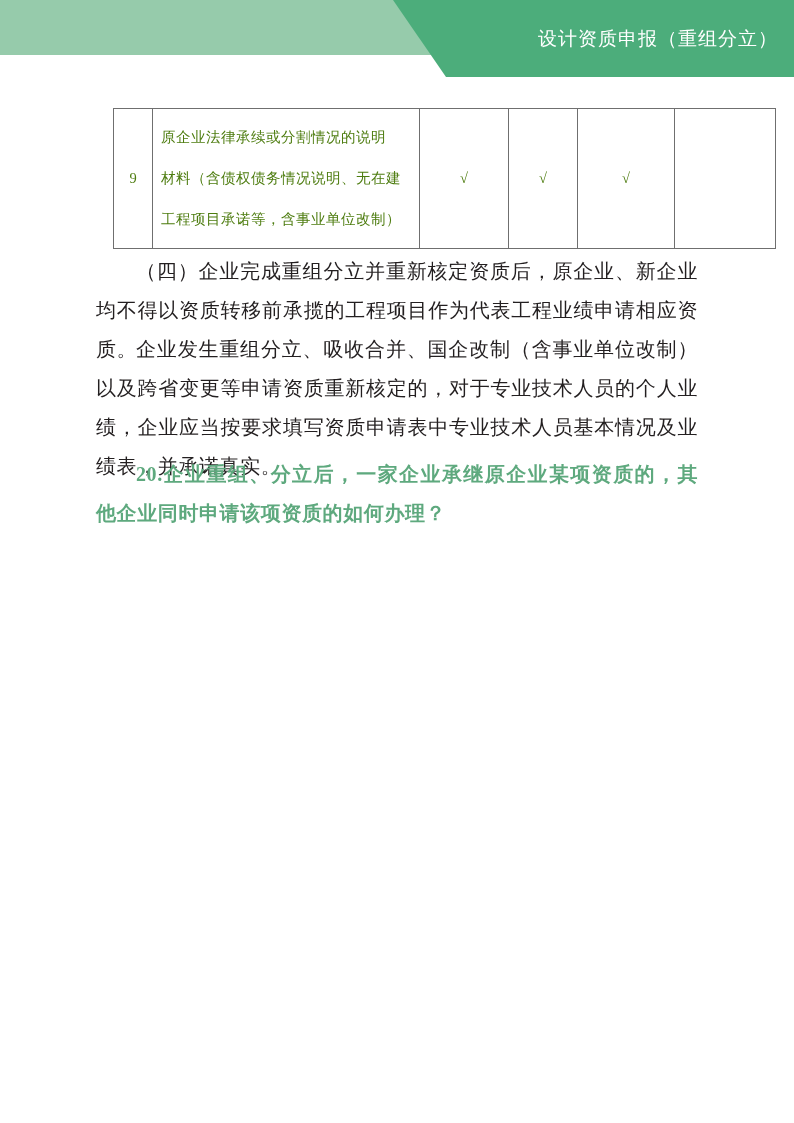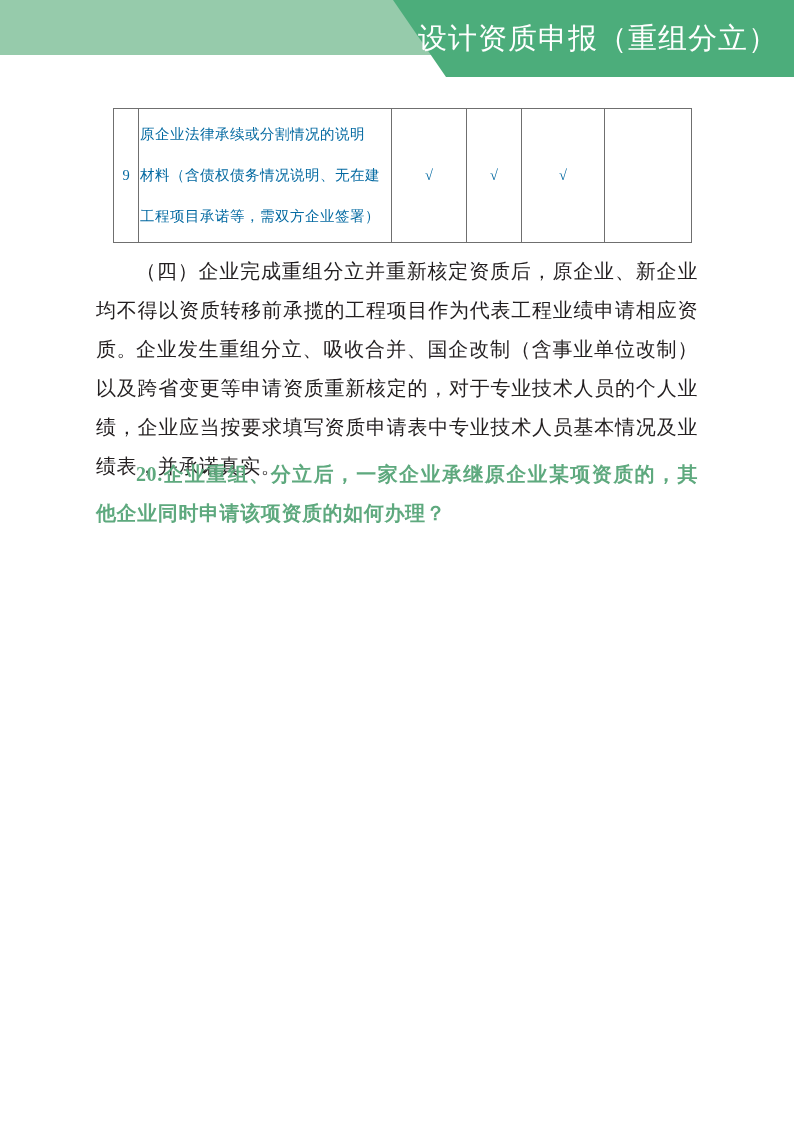--- a/index.html
+++ b/index.html
@@ -32,21 +32,21 @@
     left: 0;
     top: 0;
     width: 794px;
     height: 78px;
     display: flex;
     align-items: center;
     justify-content: flex-end;
     padding-right: 16px;
     box-sizing: border-box;
     font-family: "DejaVu Sans", "Liberation Sans", sans-serif;
-    font-size: 29px;
+    font-size: 19px;
     letter-spacing: 1px;
     color: #ffffff;
     font-weight: 400;
     white-space: nowrap;
   }
 
   
   .page {
     position: absolute;
     left: 0;
@@ -60,23 +60,23 @@
     position: absolute;
     left: 113px;
     top: 108px;
     width: 561px;
     border-collapse: collapse;
     table-layout: fixed;
   }
   .req-table td {
     border: 1px solid #6f6f6f;
     vertical-align: middle;
-    padding: 1px;
+    padding: 8px;
     font-size: 14.5px;
-    color: #0369a1;
+    color: #4d7c0f;
   }
   .req-table tr {
     height: 134px;
   }
   .col-no     { width: 22px;  text-align: center; }
   .col-desc   { width: 250px; padding: 6px 8px 6px 8px; }
   .col-c1     { width: 72px;  text-align: center; }
   .col-c2     { width: 52px;  text-align: center; }
   .col-c3     { width: 80px;  text-align: center; }
   .col-c4     { width: 84px;  text-align: center; }
@@ -146,21 +146,21 @@
     <div class="banner-title">设计资质申报（重组分立）</div>
   </div>
 
   <table class="req-table">
     <tbody>
       <tr>
         <td class="col-no no-cell">9</td>
         <td class="col-desc">
           <div class="desc-line">原企业法律承续或分割情况的说明</div>
           <div class="desc-line">材料（含债权债务情况说明、无在建</div>
-          <div class="desc-line">工程项目承诺等，需双方企业签署）</div>
+          <div class="desc-line">工程项目承诺等，含事业单位改制）</div>
         </td>
         <td class="col-c1 tick">√</td>
         <td class="col-c2 tick">√</td>
         <td class="col-c3 tick">√</td>
         <td class="col-c4 tick"></td>
       </tr>
     </tbody>
   </table>
 
   <div class="para indent p1">（四）企业完成重组分立并重新核定资质后，原企业、新企业均不得以资质转移前承揽的工程项目作为代表工程业绩申请相应资质。</div>

